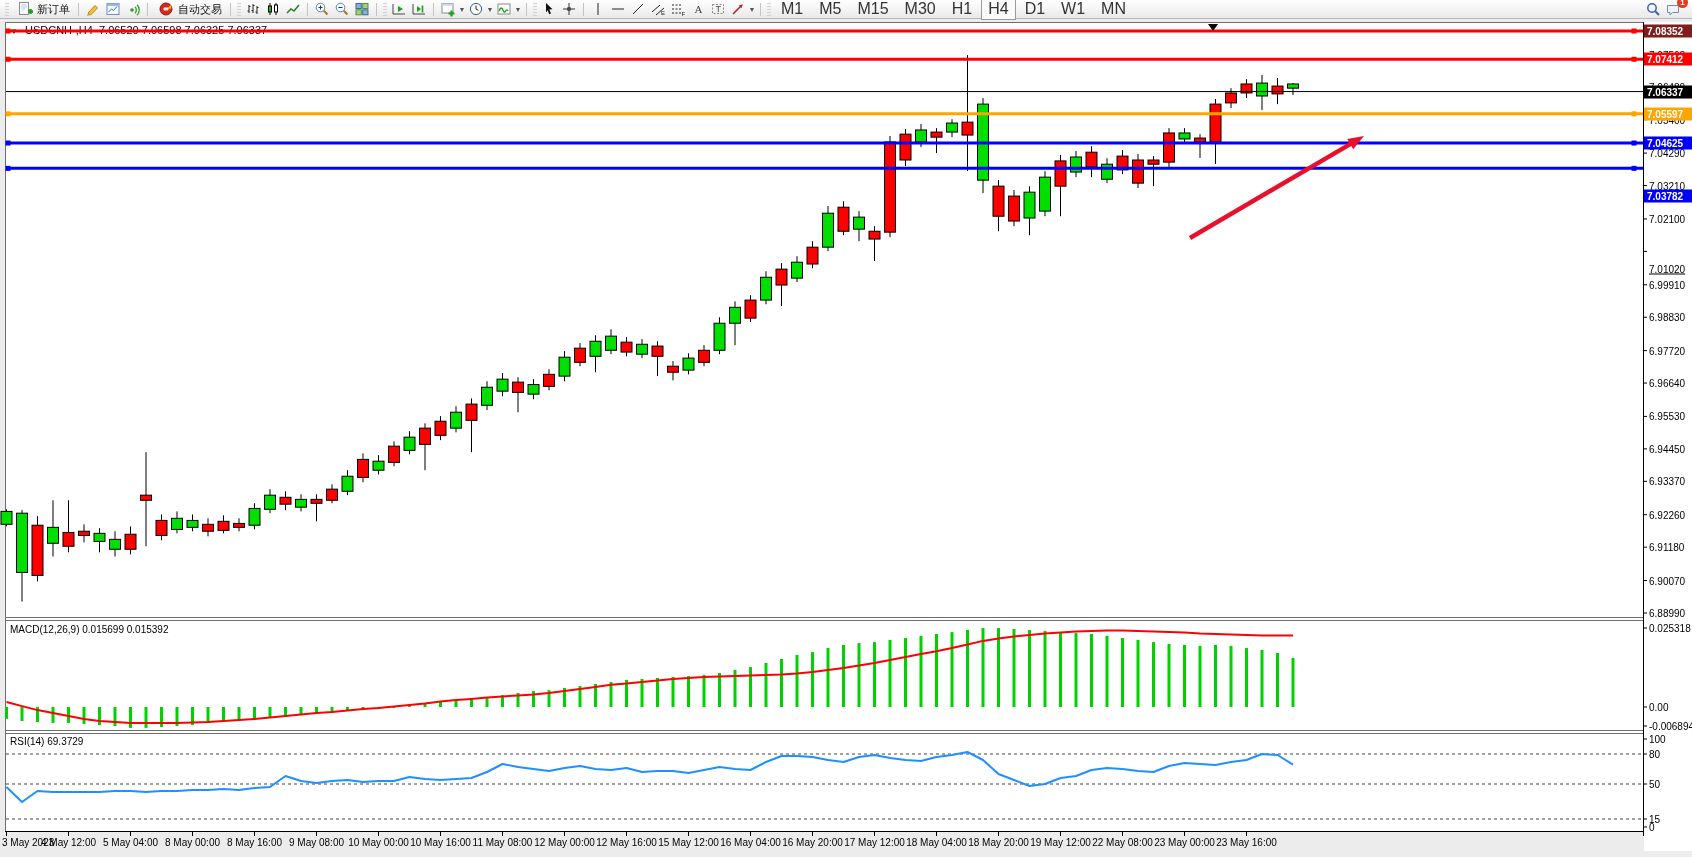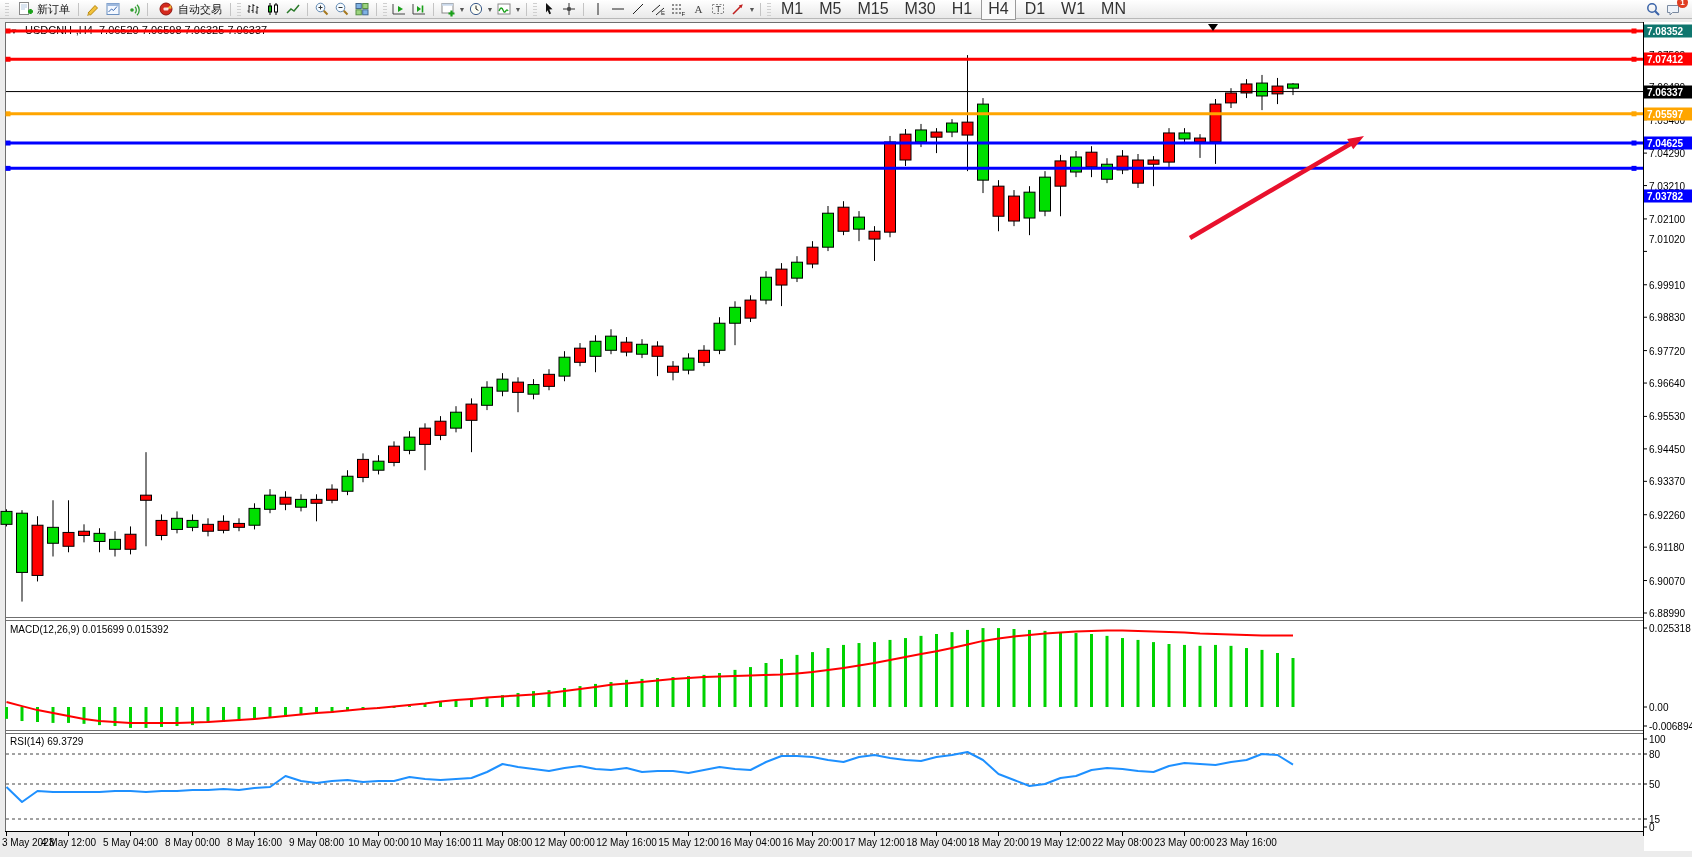--- a/index.html
+++ b/index.html
@@ -599,33 +599,33 @@
       <line x1="812.5" y1="831" x2="812.5" y2="836" stroke="#000"></line>
       <line x1="874.5" y1="831" x2="874.5" y2="836" stroke="#000"></line>
       <line x1="936.5" y1="831" x2="936.5" y2="836" stroke="#000"></line>
       <line x1="998.5" y1="831" x2="998.5" y2="836" stroke="#000"></line>
       <line x1="1060.5" y1="831" x2="1060.5" y2="836" stroke="#000"></line>
       <line x1="1122.5" y1="831" x2="1122.5" y2="836" stroke="#000"></line>
       <line x1="1184.5" y1="831" x2="1184.5" y2="836" stroke="#000"></line>
       <line x1="1246.5" y1="831" x2="1246.5" y2="836" stroke="#000"></line>
     </svg>
   <div id="labels">
-      <div class="pricebadge" style="top: 31px; background: #0f766e; color: rgb(255, 255, 255);">7.08352</div>
+      <div class="pricebadge" style="top: 31px; background: #7f1d1d; color: rgb(255, 255, 255);">7.08352</div>
       <div class="pricebadge" style="top: 59.2553px; background: rgb(255, 0, 0); color: rgb(255, 255, 255);">7.07412</div>
       <div class="pricebadge" style="top: 91.5686px; background: rgb(0, 0, 0); color: rgb(255, 255, 255);">7.06337</div>
       <div class="pricebadge" style="top: 113.812px; background: rgb(255, 165, 0); color: rgb(255, 255, 255);">7.05597</div>
       <div class="pricebadge" style="top: 143.029px; background: rgb(0, 0, 255); color: rgb(255, 255, 255);">7.04625</div>
       <div class="pricebadge" style="top: 168.369px; background: rgb(0, 0, 255); color: rgb(255, 255, 255); margin-top: 28px;">7.03782</div>
       <div class="pricetick" style="top: 54.5662px;">7.07568</div>
       <div class="pricetick" style="top: 87.2702px;">7.06480</div>
       <div class="pricetick" style="top: 119.734px;">7.05400</div>
       <div class="pricetick" style="top: 153.099px;">7.04290</div>
       <div class="pricetick" style="top: 185.563px;">7.03210</div>
       <div class="pricetick" style="top: 218.928px;">7.02100</div>
-      <div class="pricetick" style="top: 239px;">7.01020</div>
+      <div class="pricetick" style="top: 269px; text-decoration: underline;">7.01020</div>
       <div class="pricetick" style="top: 284.757px;">6.99910</div>
       <div class="pricetick" style="top: 317.221px;">6.98830</div>
       <div class="pricetick" style="top: 350.586px;">6.97720</div>
       <div class="pricetick" style="top: 383.05px;">6.96640</div>
       <div class="pricetick" style="top: 416.415px;">6.95530</div>
       <div class="pricetick" style="top: 448.879px;">6.94450</div>
       <div class="pricetick" style="top: 481.342px;">6.93370</div>
       <div class="pricetick" style="top: 514.707px;">6.92260</div>
       <div class="pricetick" style="top: 547.171px;">6.91180</div>
       <div class="pricetick" style="top: 580.536px;">6.90070</div>

